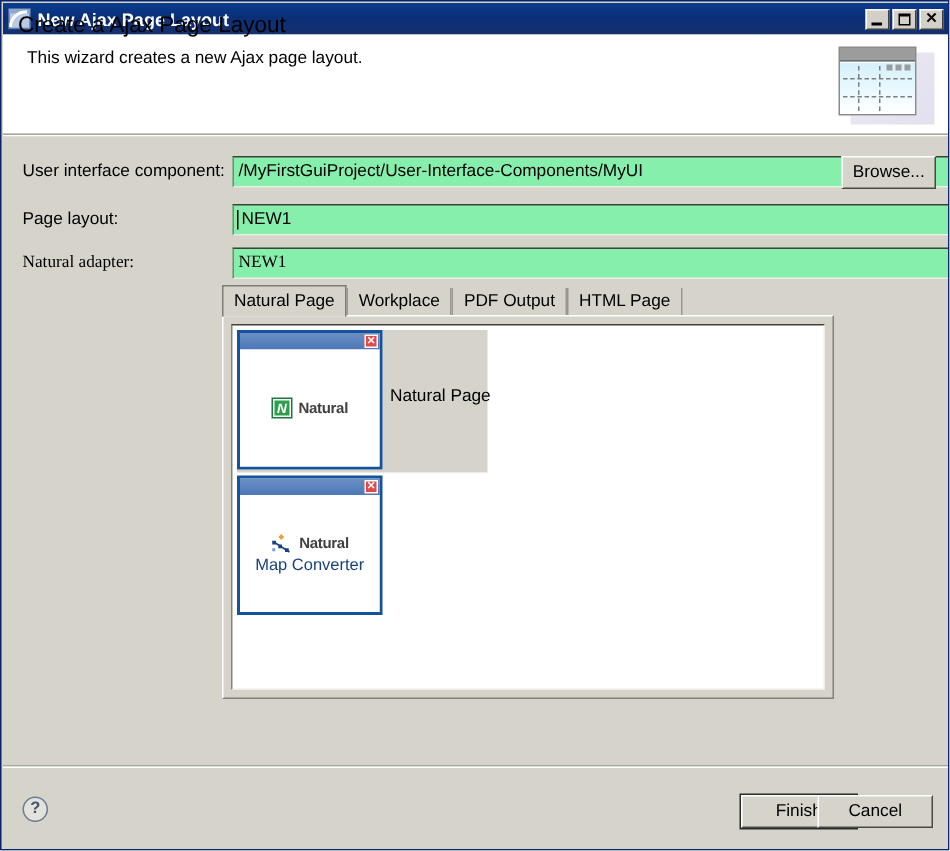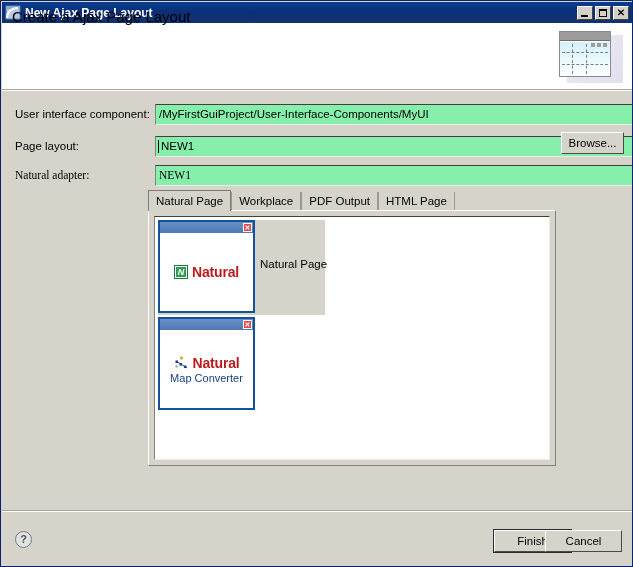--- a/index.html
+++ b/index.html
@@ -221,21 +221,20 @@
     box-sizing: border-box;
     border-top: 1px solid #ffffff;
     border-left: 1px solid #ffffff;
     border-right: 1px solid #4a4a45;
     border-bottom: 1px solid #4a4a45;
     font-size: 11.5px;
     color: #000;
     text-align: center;
     line-height: 20px;
     cursor: default;
-    margin-top: 28px;
   }
 
   
   .tabfolder {
     position: absolute;
     left: 147px; top: 189px;
     width: 356px; height: 276px;
   }
   .tabstrip {
     position: absolute;
@@ -367,23 +366,23 @@
     left: 1px; top: 1px; right: 1px; bottom: 1px;
     background: #2f9e4f;
     color: #ffffff;
     font-size: 9px;
     font-weight: bold;
     line-height: 10px;
     text-align: center;
     font-family: "Liberation Sans", sans-serif;
   }
   .logo-word {
-    font-size: 14px;
+    font-size: 10px;
     font-weight: bold;
-    color: #b91c1c;
+    color: #404040;
     letter-spacing: -0.2px;
   }
   .logo-sub {
     font-size: 11px;
     color: #17427e;
     margin-top: 1px;
   }
   .item-label {
     position: relative;
     z-index: 2;
@@ -468,20 +467,21 @@
           <span class="glyph-max"></span>
         </div>
       <div class="win-btn">
           <span class="glyph-close">✕</span>
         </div>
     </div>
   </div>
 
   <div class="header"></div>
   <div class="header-title">Create a Ajax Page Layout</div>
+  <div class="header-sub">This wizard creates a new Ajax page layout.</div>
   <div class="banner">
     <div class="banner-shadow"></div>
     <div class="banner-win">
       <div class="banner-tb"></div>
       <div class="banner-body">
         <div class="banner-grid-h" style="top:10px;"></div>
         <div class="banner-grid-h" style="top:22px;"></div>
         <div class="banner-grid-v" style="left:12px;"></div>
         <div class="banner-grid-v" style="left:26px;"></div>
       </div>

